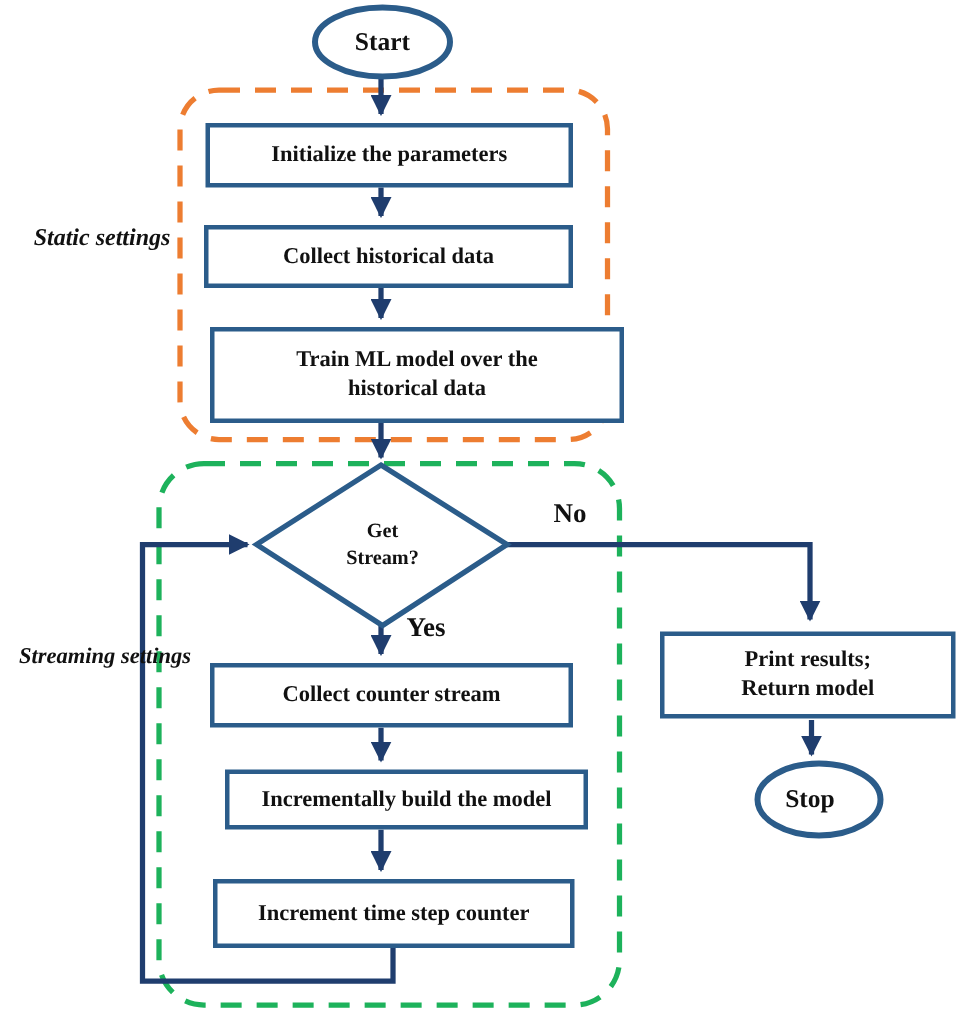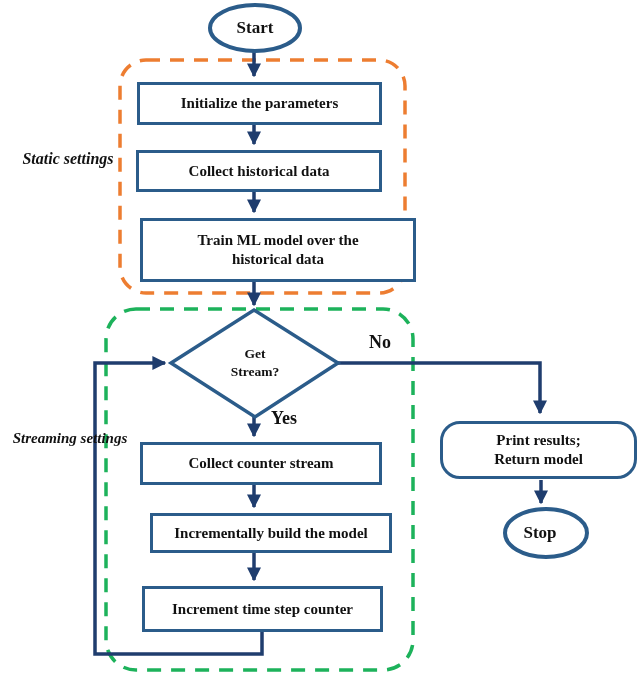--- a/index.html
+++ b/index.html
@@ -121,21 +121,21 @@
 
   <div class="node" style="left:140px; top:218px; width:276px; height:64px;">Train ML model over the
 historical data</div>
 
   <div class="node" style="left:140px; top:442px; width:242px; height:43px;">Collect counter stream</div>
 
   <div class="node" style="left:150px; top:513px; width:242px; height:40px;">Incrementally build the model</div>
 
   <div class="node" style="left:142px; top:586px; width:241px; height:46px;">Increment time step counter</div>
 
-  <div class="node" style="left:440px; top:421px; width:197px; height:58px;border-radius:20px;">Print results;
+  <div class="node" style="left:440px; top:421px; width:197px; height:58px;">Print results;
 Return model</div>
 
   <div class="terminal-label" style="left:210px; top:6px; width:90px; height:44px;">Start</div>
 
   <div class="terminal-label" style="left:505px; top:511px; width:70px; height:44px;">Stop</div>
 
   <div class="diamond-label" style="left:205px; top:336px; width:100px; height:54px;">Get
 Stream?</div>
 
   <div class="section-label" style="left:6px; top:150px; width:124px;">Static settings</div>

